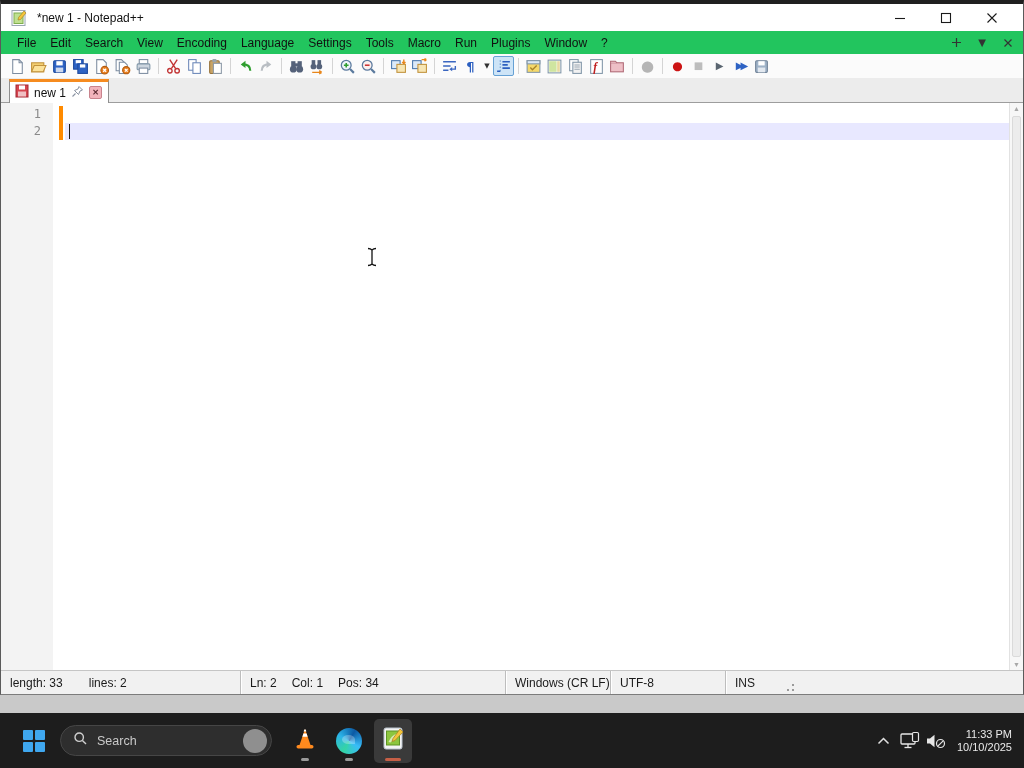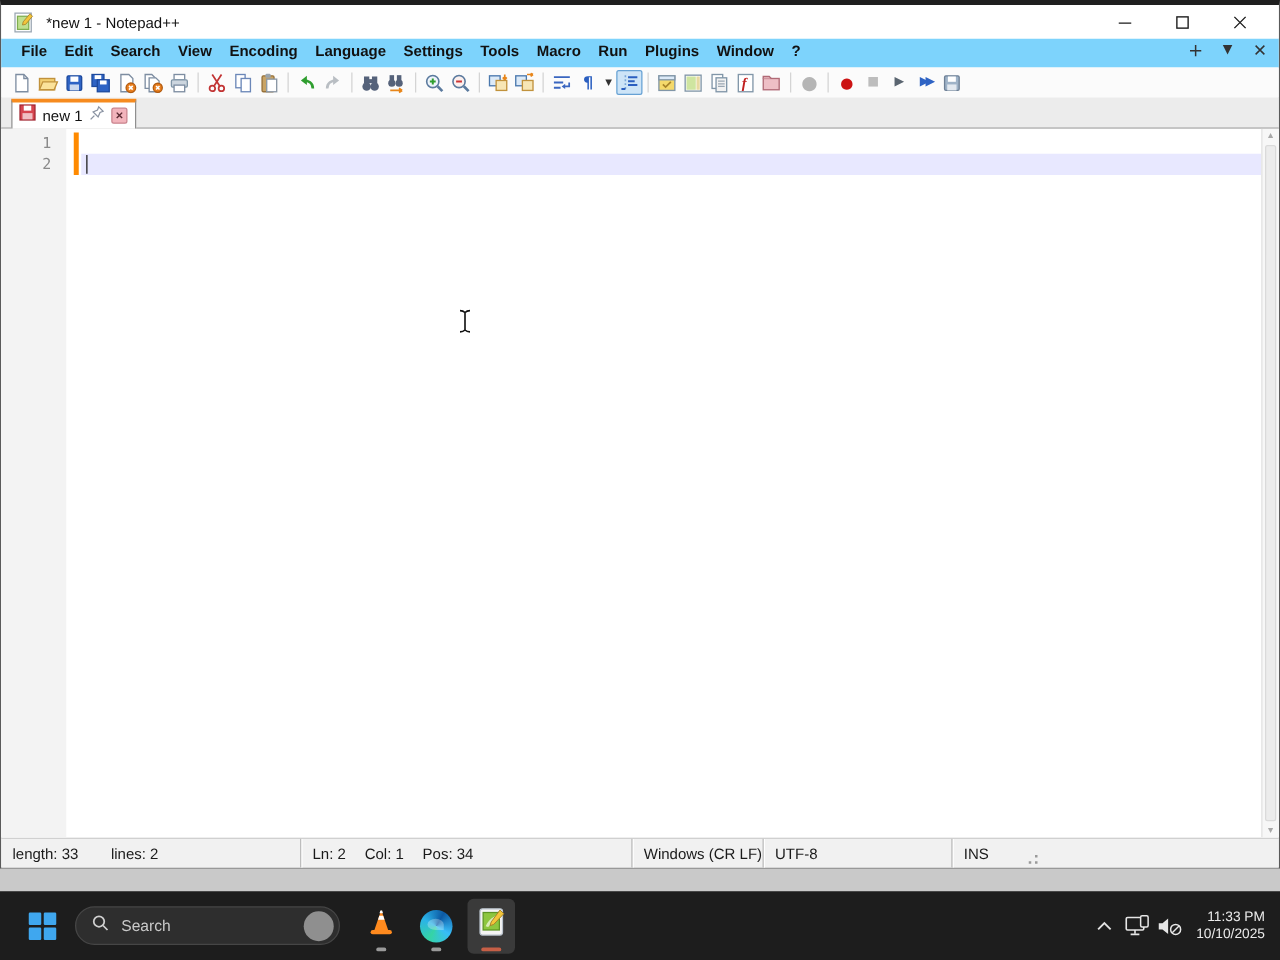--- a/index.html
+++ b/index.html
@@ -11,21 +11,21 @@
     background:#fff; border-top:4px solid #1f1f1f; border-left:1px solid #5a5a5a;
     border-right:1px solid #5a5a5a; border-bottom:1px solid #7c7c7c;
     display:flex; flex-direction:column; }
 
   .titlebar { height:27px; background:#fff; display:flex; align-items:center; padding-left:9px; flex:none; }
   .titlebar .app-icon { width:18px; height:18px; margin-right:9px; flex:none; }
   .title-text { font-size:12px; color:#111; flex:1; }
   .win-btn { width:30px; height:22px; display:flex; align-items:center; justify-content:center; margin-right:16px; }
   .win-btn svg { display:block; }
 
-  .menubar { height:23px; display:flex; align-items:flex-start; padding-left:9px; background:#7dd3fc; flex:none;font-weight:bold; }
+  .menubar { height:23px; display:flex; align-items:center; padding-left:9px; background:#22c55e; flex:none; }
   .menu-item { font-size:12px; color:#111; padding:3px 7px; cursor:default; }
   .menubar-spacer { flex:1; }
   .mb-ctl { width:22px; height:18px; display:flex; align-items:center; justify-content:center; color:#333; font-size:10px; margin-right:4px; }
 
   .toolbar { height:24px; display:flex; align-items:center; padding-left:6px; background:#fbfbfb; flex:none; }
   .tb-group { display:flex; align-items:center; }
   .tb-sep { width:1px; height:16px; background:#d4d4d4; margin:0 4px; }
   .tbi { width:21px; height:20px; display:flex; align-items:center; justify-content:center; border:1px solid transparent; border-radius:2px; }
   .tbi svg { display:block; }
   .tbi.active { background:#cde4f7; border-color:#66a1d4; }
@@ -59,21 +59,21 @@
   
   .statusbar { height:24px; background:#f1f1f1; border-top:1px solid #c5c5c5; display:flex; align-items:center;
     font-size:12px; color:#1a1a1a; flex:none; }
   .seg { height:100%; display:flex; align-items:center; padding-left:9px; }
   .seg + .seg { border-left:1px solid #bdbdbd; box-shadow:inset 1px 0 0 #fff; }
   .seg-doc { width:250px; flex:none; }
   .seg-len { width:215px; flex:none; gap:26px; }
   .seg-pos { width:265px; flex:none; gap:15px;margin-left:24px; }
   .seg-eol { width:105px; flex:none; }
   .seg-enc { width:115px; flex:none; }
-  .seg-ins { width:56px; flex:none;margin-left:36px; }
+  .seg-ins { width:56px; flex:none; }
   .grip { width:16px; height:100%; position:relative; }
   .grip i { position:absolute; width:2px; height:2px; background:#9a9a9a; }
 
   
   .taskbar { position:absolute; left:0; bottom:0; width:1024px; height:55px; background:#1d1d1d;
     display:flex; align-items:center; }
   .start-btn { width:40px; height:40px; margin-left:14px; display:flex; align-items:center; justify-content:center; }
   .start-logo { width:22px; height:22px; display:grid; grid-template-columns:10px 10px; grid-template-rows:10px 10px; gap:2px; }
   .start-logo i { background:#3fa7ef; border-radius:1px; }
   .search-pill { width:212px; height:31px; background:#2e2e2e; border:1px solid #464646; border-radius:16px;

